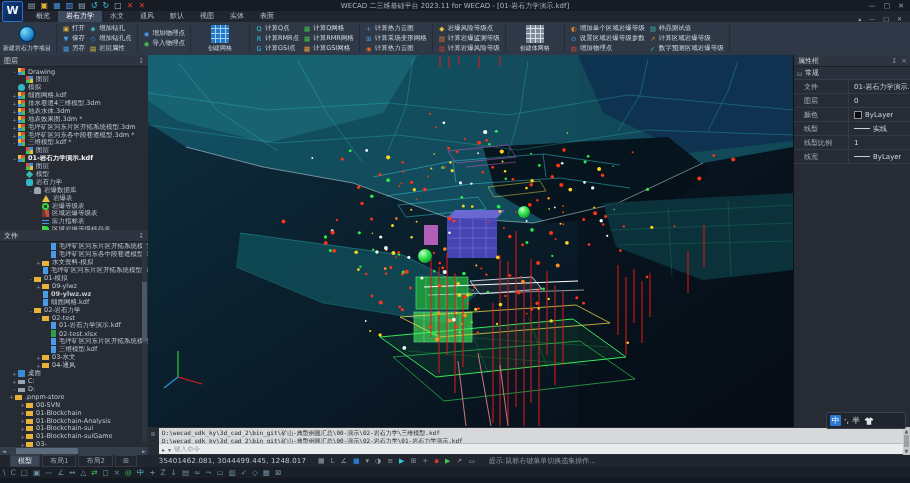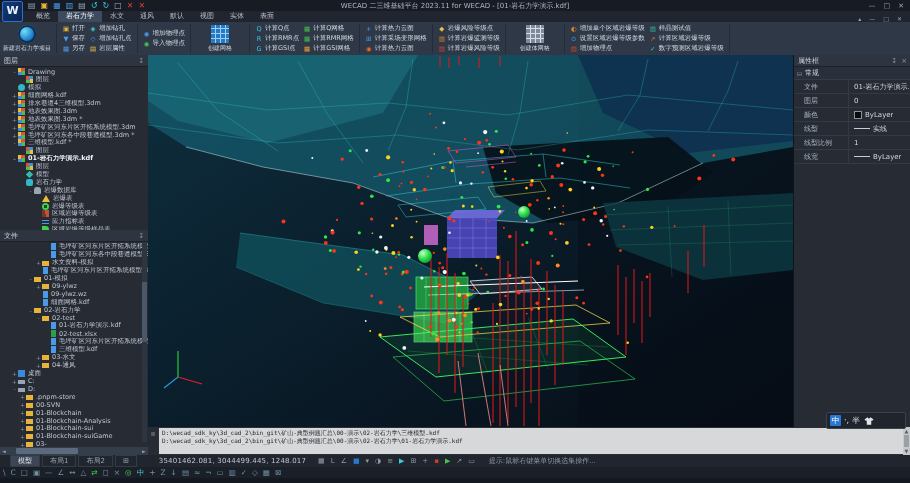--- a/index.html
+++ b/index.html
@@ -350,21 +350,21 @@
         <span>细面网格.kdf</span>
       </div>
       <div class="titem" style="padding-left: 11px;">
         <span class="exp">+</span>
         <span class="ti ti-layers"></span>
         <span>排水巷道4三维模型.3dm</span>
       </div>
       <div class="titem" style="padding-left: 11px;">
         <span class="exp">+</span>
         <span class="ti ti-layers"></span>
-        <span>地表效果图.3dm</span>
+        <span>地表水体.3dm</span>
       </div>
       <div class="titem" style="padding-left: 11px;">
         <span class="exp">+</span>
         <span class="ti ti-layers"></span>
         <span>地表效果图.3dm *</span>
       </div>
       <div class="titem" style="padding-left: 11px;">
         <span class="exp">+</span>
         <span class="ti ti-layers"></span>
         <span>毛坪矿区河东片区开拓系统模型.3dm</span>
@@ -468,21 +468,21 @@
       <div class="titem" style="padding-left: 27px;">
         <span class="exp">-</span>
         <span class="ti ti-folder"></span>
         <span>01-模拟</span>
       </div>
       <div class="titem" style="padding-left: 35px;">
         <span class="exp">+</span>
         <span class="ti ti-folder"></span>
         <span>09-ylwz</span>
       </div>
-      <div class="titem" style="padding-left: 35px;">
+      <div class="titem" style="padding-left: 35px; font-weight: bold;">
         <span class="exp"></span>
         <span class="ti ti-file"></span>
         <span>09-ylwz.wz</span>
       </div>
       <div class="titem" style="padding-left: 35px;">
         <span class="exp"></span>
         <span class="ti ti-file"></span>
         <span>细面网格.kdf</span>
       </div>
       <div class="titem" style="padding-left: 27px;">
@@ -533,21 +533,21 @@
       <div class="titem" style="padding-left: 11px;">
         <span class="exp">+</span>
         <span class="ti ti-drive"></span>
         <span>C:</span>
       </div>
       <div class="titem" style="padding-left: 11px;">
         <span class="exp">-</span>
         <span class="ti ti-drive"></span>
         <span>D:</span>
       </div>
-      <div class="titem" style="padding-left: 19px;">
+      <div class="titem" style="padding-left: 8px;">
         <span class="exp">+</span>
         <span class="ti ti-folder"></span>
         <span>.pnpm-store</span>
       </div>
       <div class="titem" style="padding-left: 19px;">
         <span class="exp">+</span>
         <span class="ti ti-folder"></span>
         <span>00-SVN</span>
       </div>
       <div class="titem" style="padding-left: 19px;">
@@ -1023,20 +1023,25 @@
   <svg width="12" height="10" viewBox="0 0 16 12">
     <path d="M3,4 L7,1 L9,3 L11,1 L15,4 L13,6 L12,5 L12,11 L6,11 L6,5 L5,6 Z" fill="#dfe5ec" transform="translate(-1,0)"></path>
   </svg>
 </div>
 
 <div class="abs" id="cmdwin">
   <div id="cmd-side">≣</div>
   <div id="cmd-main">
     <div id="cmd-history">D:\wecad_sdk_ky\3d_cad_2\bin_git\矿山-典型例题汇总\00-演示\02-岩石力学\三维模型.kdf
 D:\wecad_sdk_ky\3d_cad_2\bin_git\矿山-典型例题汇总\00-演示\02-岩石力学\01-岩石力学演示.kdf</div>
+    <div id="cmd-input">
+      <span class="ic">▸</span>
+      <span class="ic">▾</span>
+      <span>键入命令</span>
+    </div>
   </div>
   <div id="cmd-scroll">
     <span>▲</span>
       <div class="thumb"></div>
       <span>▼</span>
   </div>
 </div>
 
 <div class="abs" id="statusrow">
   <div id="layout-tabs" style="display:flex;margin-left:8px;">

